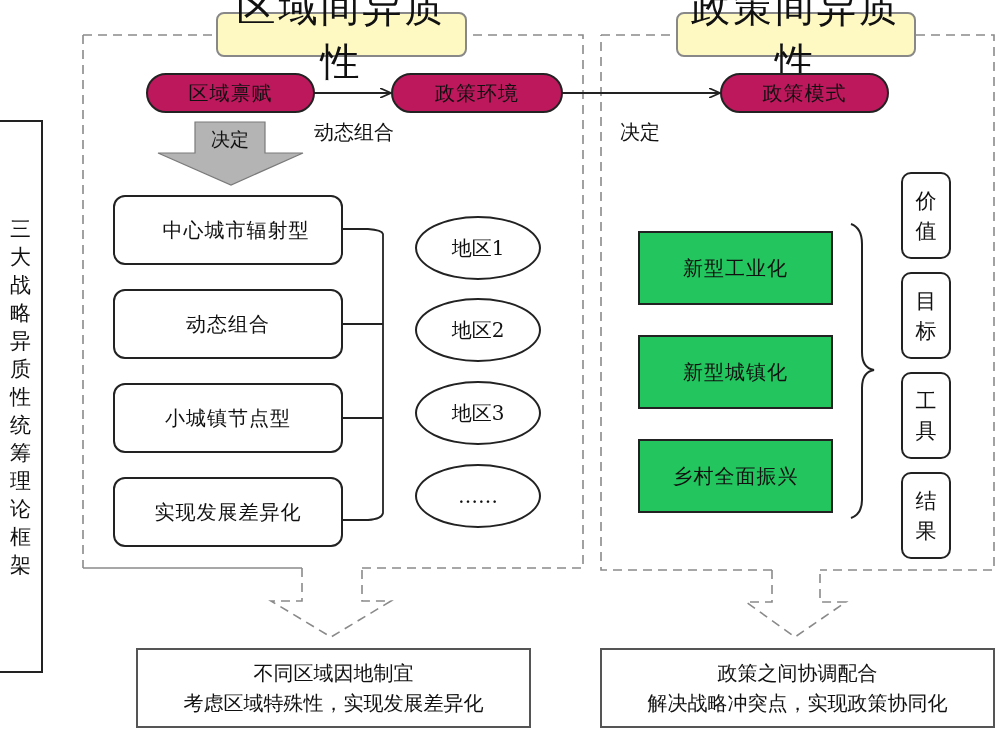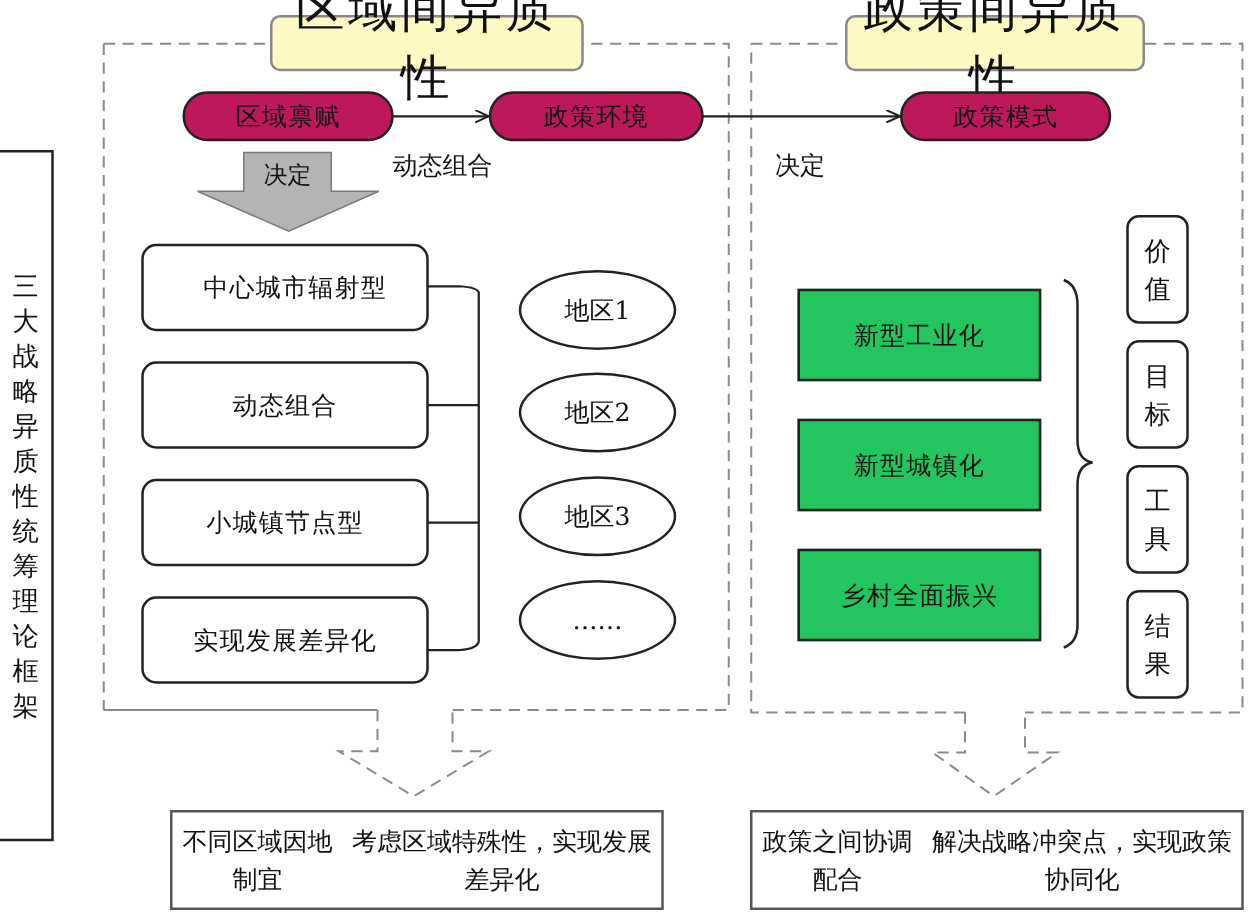--- a/index.html
+++ b/index.html
@@ -11,21 +11,21 @@
                 flex-direction: column; font-size: 21px; line-height: 28px; padding-left: 4px; }
     .side-box span { display: block; }
     .title-box { border: 2px solid #888; border-radius: 8px; background: #fef9c3; font-size: 39px; letter-spacing: 3px; height: 45px; top: 12px; }
     .pill { border: 2px solid #222; border-radius: 22px; background: #be185d; font-size: 20px; height: 40px; top: 73px; letter-spacing: 1px; }
     .label { font-size: 20px; margin-top: 16px; }
     .rbox { border: 2px solid #222; border-radius: 12px; background: #fff; font-size: 20px; left: 113px; width: 230px; height: 70px; letter-spacing: 1px; }
     .ell { border: 2px solid #222; border-radius: 50%; background: #fff; font-size: 20px; left: 415px; width: 126px; height: 64px; font-family: "DejaVu Serif", "Liberation Serif", serif; }
     .sbox { border: 2px solid #222; background: #22c55e; font-size: 20px; left: 638px; width: 195px; height: 74px; letter-spacing: 1px; }
     .vbox { border: 2px solid #222; border-radius: 10px; background: #fff; font-size: 21px; left: 901px; width: 50px; height: 87px;
             flex-direction: column; line-height: 30px; }
-    .bottom { border: 2px solid #555; background: #fff; font-size: 20px; line-height: 30px; height: 80px; top: 648px; }
+    .bottom { border: 2px solid #555; background: #fff; font-size: 20px; flex-direction: column; line-height: 30px; height: 80px; top: 648px; }
     .arrow-text { font-size: 19px; color: #111; }
   </style>
 </head>
 <body>
 
 <svg class="bg" width="1002" height="732" viewBox="0 0 1002 732">
   <defs>
     <marker id="arrowhead" markerWidth="12" markerHeight="10" refX="11" refY="5" orient="auto" markerUnits="userSpaceOnUse">
       <path d="M0,0 L11,5 L0,10" fill="none" stroke="#222" stroke-width="1.6"></path>
     </marker>

